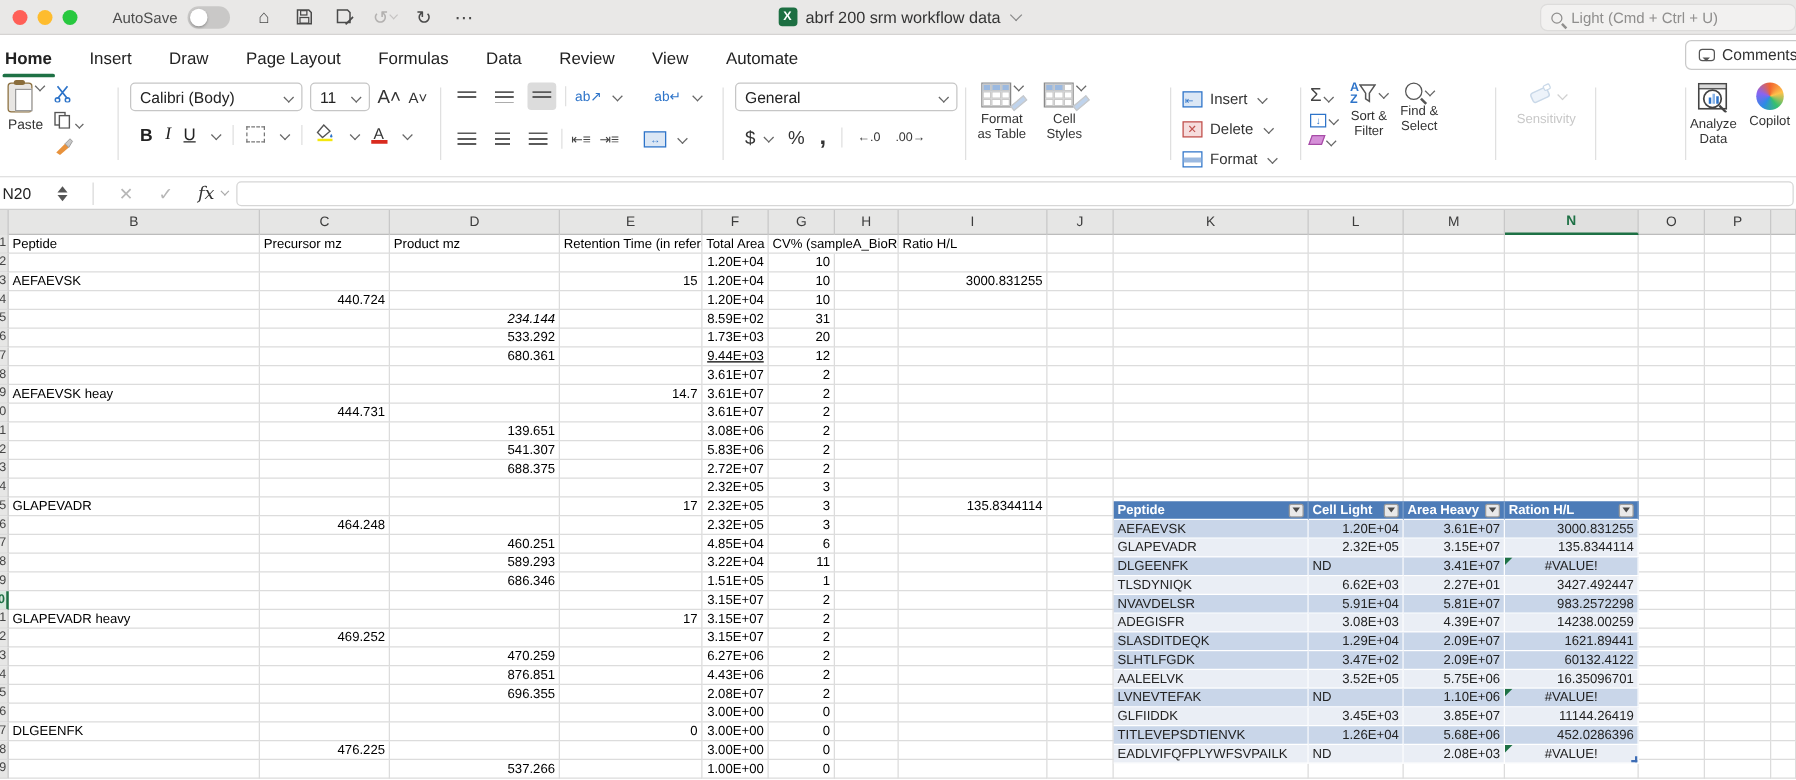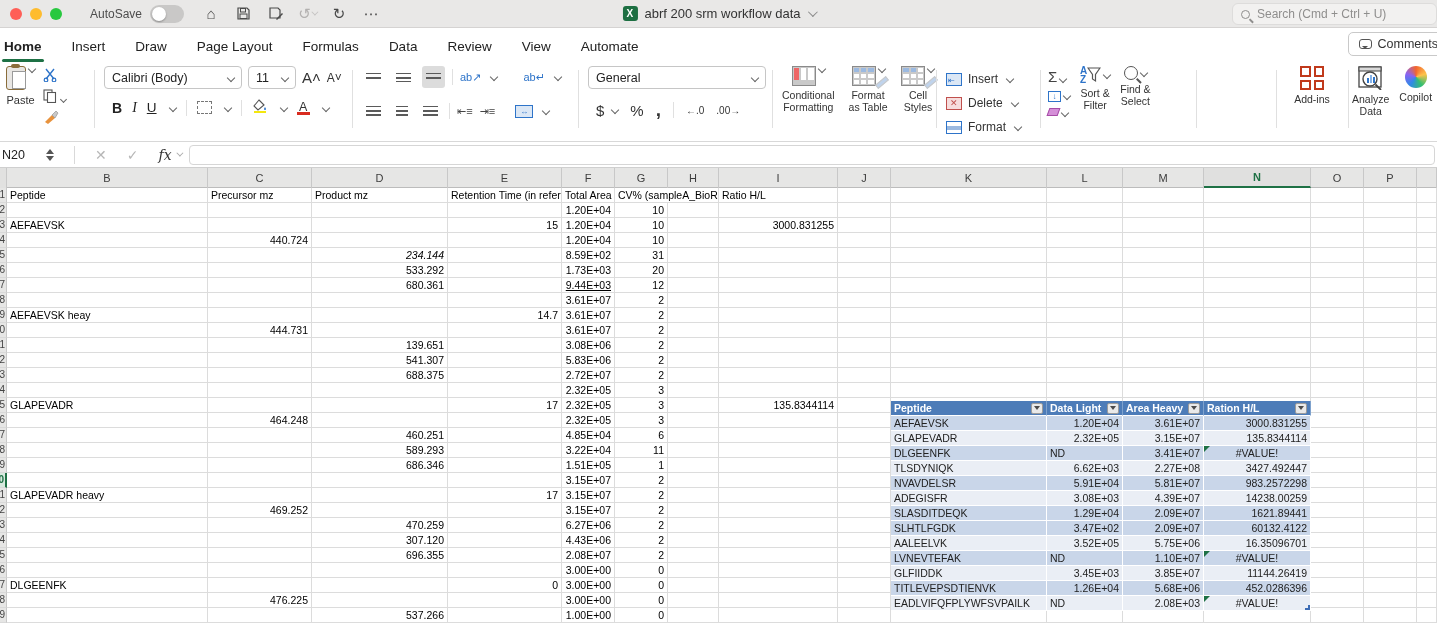--- a/index.html
+++ b/index.html
@@ -147,21 +147,21 @@
       <div class="tb-ic">↻</div>
       <div class="tb-ic">⋯</div>
     </div>
     <div class="doc-title-wrap">
       <div class="xl-icon">X</div>
       <span class="doc-title">abrf 200 srm workflow data</span>
       <span class="chev"></span>
     </div>
     <div class="search-box">
       <div class="mag"></div>
-      <span class="search-text">Search (Cmd + Ctrl + U)</span>
+      <span class="search-text">Light (Cmd + Ctrl + U)</span>
     </div>
   </div>
 
   <div class="tabsrow">
     <div class="tabs">
         <div class="tab active">Home</div>
         <div class="tab">Insert</div>
         <div class="tab">Draw</div>
         <div class="tab">Page Layout</div>
         <div class="tab">Formulas</div>
@@ -301,37 +301,20 @@
         <span class="mini" style="font-size:19px; font-weight:bold;">,</span>
         <span style="width:1px;height:16px;background:#e0e0e0;"></span>
         <span style="font-size:10px; color:#333;">←.0</span>
         <span style="font-size:10px; color:#333;">.00→</span>
       </div>
     </div>
     <div class="vsep" style="left:772px;"></div>
 
     <div class="grp" style="left:782px; width:200px; display:flex; gap:14px;">
       <div class="big-btn">
-        <div style="display:flex;">
-            <div class="grid-ico">
-          <div style="background:#e66">&nbsp;</div>
-              <div></div>
-              <div></div>
-              <div></div>
-              <div style="background:#6b9ae0"></div>
-              <div></div>
-              <div style="background:#e66"></div>
-              <div style="background:#e66"></div>
-              <div></div>
-        </div>
-            <span class="dd"></span>
-          </div>
-        <div class="lbl2"><span>Conditional</span><br><span>Formatting</span></div>
-      </div>
-      <div class="big-btn">
         <div style="display:flex; position:relative;">
             <div class="grid-ico">
           <div style="background:#9bb9e0"></div>
               <div style="background:#9bb9e0"></div>
               <div style="background:#9bb9e0"></div>
               <div></div>
               <div></div>
               <div></div>
               <div></div>
               <div></div>
@@ -409,33 +392,34 @@
           <span style="display:inline-block;width:14px;height:14px;border:1.6px solid #555;border-radius:50%;position:relative;">
               <span style="position:absolute;width:6px;height:1.6px;background:#555;transform:rotate(45deg);left:11px;top:13px;"></span>
             </span>
           <span class="dd"></span>
         </div>
         <div class="lbl2"><span>Find &amp;</span><br><span>Select</span></div>
       </div>
     </div>
     <div class="vsep" style="left:1196px;"></div>
 
+    <div class="grp" style="left:1204px; width:66px;">
+      <div class="big-btn" style="opacity:.55;">
+        <div style="display:flex; align-items:center;">
+          <svg width="22" height="20" viewBox="0 0 22 20">
+              <rect x="3" y="6" width="14" height="8" rx="2" transform="rotate(-25 10 10)" fill="#dfeaf6" stroke="#9db9d6" stroke-width="1.2"></rect>
+              <rect x="13" y="2" width="5" height="4" rx="1" transform="rotate(-25 15 4)" fill="#fff" stroke="#9db9d6"></rect>
+            </svg>
+          <span class="dd" style="border-color:#aaa;"></span>
+        </div>
+        <div class="lbl2" style="color:#9a9a9a;"><span>Sensitivity</span></div>
+      </div>
+    </div>
     <div class="vsep" style="left:1276px;"></div>
 
-    <div class="grp" style="left:1284px; width:56px;">
-      <div class="big-btn">
-        <div style="width:24px;height:24px;display:grid;grid-template-columns:1fr 1fr;grid-template-rows:1fr 1fr;gap:3px;">
-          <div style="border:2px solid #c0391b;"></div>
-            <div style="border:2px solid #c0391b;"></div>
-          <div style="border:2px solid #c0391b;"></div>
-            <div style="border:2px solid #c0391b;"></div>
-        </div>
-        <div class="lbl2"><span>Add-ins</span></div>
-      </div>
-    </div>
     <div class="vsep" style="left:1348px;"></div>
 
     <div class="grp" style="left:1352px; width:90px; display:flex; gap:10px;">
       <div class="big-btn">
         <svg width="26" height="24" viewBox="0 0 26 24">
             <rect x="1" y="1" width="22" height="20" fill="#fff" stroke="#444" stroke-width="1.3"></rect>
             <rect x="1" y="1" width="22" height="4" fill="#d9d9d9" stroke="#444" stroke-width="1"></rect>
             <circle cx="12" cy="13" r="7" fill="#fff" stroke="#444" stroke-width="1.4"></circle>
             <rect x="9" y="12" width="2" height="5" fill="#2e74c9"></rect>
             <rect x="12" y="9" width="2" height="8" fill="#8ab4e8"></rect>
@@ -967,21 +951,21 @@
           <div class="cell" style="width: 53px;"></div>
           <div class="cell" style="width: 53px;"></div>
           <div class="cell" style="width: 20px;"></div>
         </div>
         <div class="srow">
           <div class="rowhdr">
             <span>24</span>
           </div>
           <div class="cell" style="width: 201px;"></div>
           <div class="cell" style="width: 104px;"></div>
-          <div class="cell num" style="width: 136px;">307.120</div>
+          <div class="cell num" style="width: 136px;">876.851</div>
           <div class="cell" style="width: 114px;"></div>
           <div class="cell num" style="width: 53px;">4.43E+06</div>
           <div class="cell num" style="width: 53px;">2</div>
           <div class="cell" style="width: 51px;"></div>
           <div class="cell" style="width: 119px;"></div>
           <div class="cell" style="width: 53px;"></div>
           <div class="cell" style="width: 156px;"></div>
           <div class="cell" style="width: 76px;"></div>
           <div class="cell" style="width: 81px;"></div>
           <div class="cell" style="width: 107px;"></div>
@@ -1098,21 +1082,21 @@
 
     <div class="xltable">
         <div class="trow thead">
           <div class="tcell" style="width: 156px;">
             <span>Peptide</span>
             <span class="filterbtn">
               <i></i>
             </span>
           </div>
           <div class="tcell" style="width: 76px;">
-            <span>Data Light</span>
+            <span>Cell Light</span>
             <span class="filterbtn">
               <i></i>
             </span>
           </div>
           <div class="tcell" style="width: 81px;">
             <span>Area Heavy</span>
             <span class="filterbtn">
               <i></i>
             </span>
           </div>
@@ -1137,21 +1121,21 @@
         </div>
         <div class="trow band-a">
           <div class="tcell" style="width: 156px;">DLGEENFK</div>
           <div class="tcell" style="width: 76px;">ND</div>
           <div class="tcell num" style="width: 81px;">3.41E+07</div>
           <div class="tcell err" style="width: 107px;">#VALUE!<span class="errflag"></span></div>
         </div>
         <div class="trow band-b">
           <div class="tcell" style="width: 156px;">TLSDYNIQK</div>
           <div class="tcell num" style="width: 76px;">6.62E+03</div>
-          <div class="tcell num" style="width: 81px;">2.27E+08</div>
+          <div class="tcell num" style="width: 81px;">2.27E+01</div>
           <div class="tcell num" style="width: 107px;">3427.492447</div>
         </div>
         <div class="trow band-a">
           <div class="tcell" style="width: 156px;">NVAVDELSR</div>
           <div class="tcell num" style="width: 76px;">5.91E+04</div>
           <div class="tcell num" style="width: 81px;">5.81E+07</div>
           <div class="tcell num" style="width: 107px;">983.2572298</div>
         </div>
         <div class="trow band-b">
           <div class="tcell" style="width: 156px;">ADEGISFR</div>
@@ -1173,21 +1157,21 @@
         </div>
         <div class="trow band-b">
           <div class="tcell" style="width: 156px;">AALEELVK</div>
           <div class="tcell num" style="width: 76px;">3.52E+05</div>
           <div class="tcell num" style="width: 81px;">5.75E+06</div>
           <div class="tcell num" style="width: 107px;">16.35096701</div>
         </div>
         <div class="trow band-a">
           <div class="tcell" style="width: 156px;">LVNEVTEFAK</div>
           <div class="tcell" style="width: 76px;">ND</div>
-          <div class="tcell num" style="width: 81px;">1.10E+07</div>
+          <div class="tcell num" style="width: 81px;">1.10E+06</div>
           <div class="tcell err" style="width: 107px;">#VALUE!<span class="errflag"></span></div>
         </div>
         <div class="trow band-b">
           <div class="tcell" style="width: 156px;">GLFIIDDK</div>
           <div class="tcell num" style="width: 76px;">3.45E+03</div>
           <div class="tcell num" style="width: 81px;">3.85E+07</div>
           <div class="tcell num" style="width: 107px;">11144.26419</div>
         </div>
         <div class="trow band-a">
           <div class="tcell" style="width: 156px;">TITLEVEPSDTIENVK</div>

